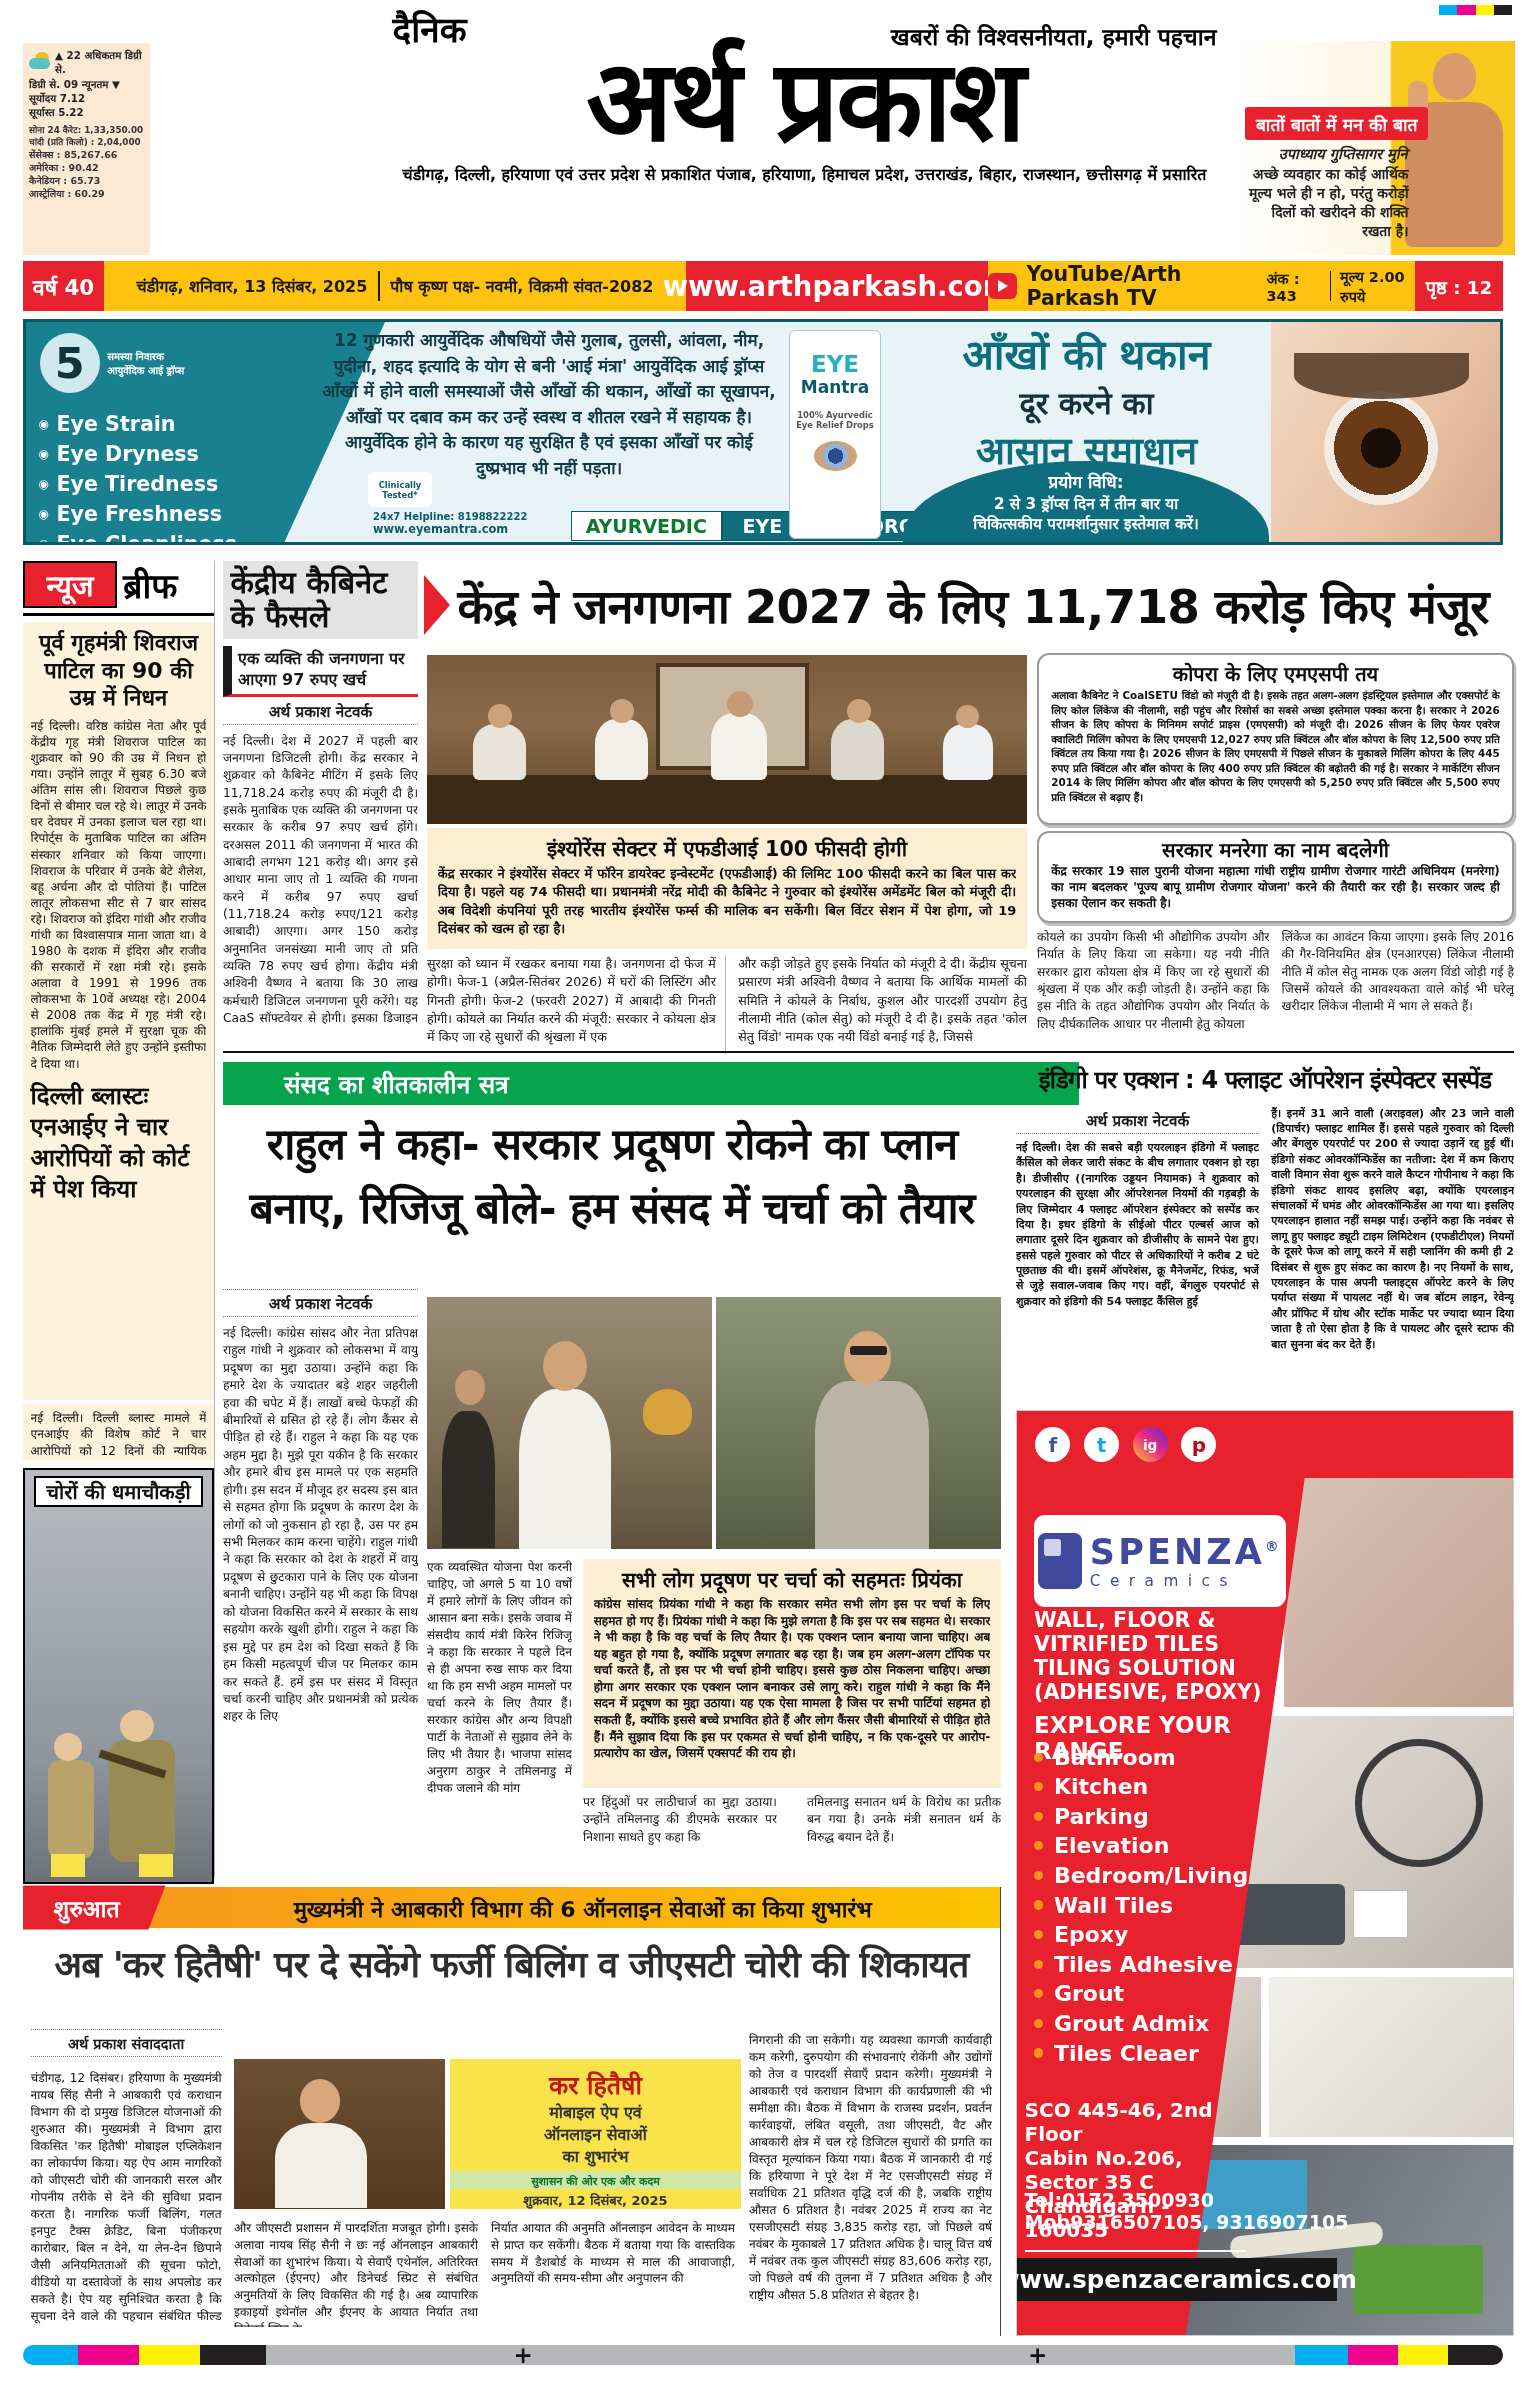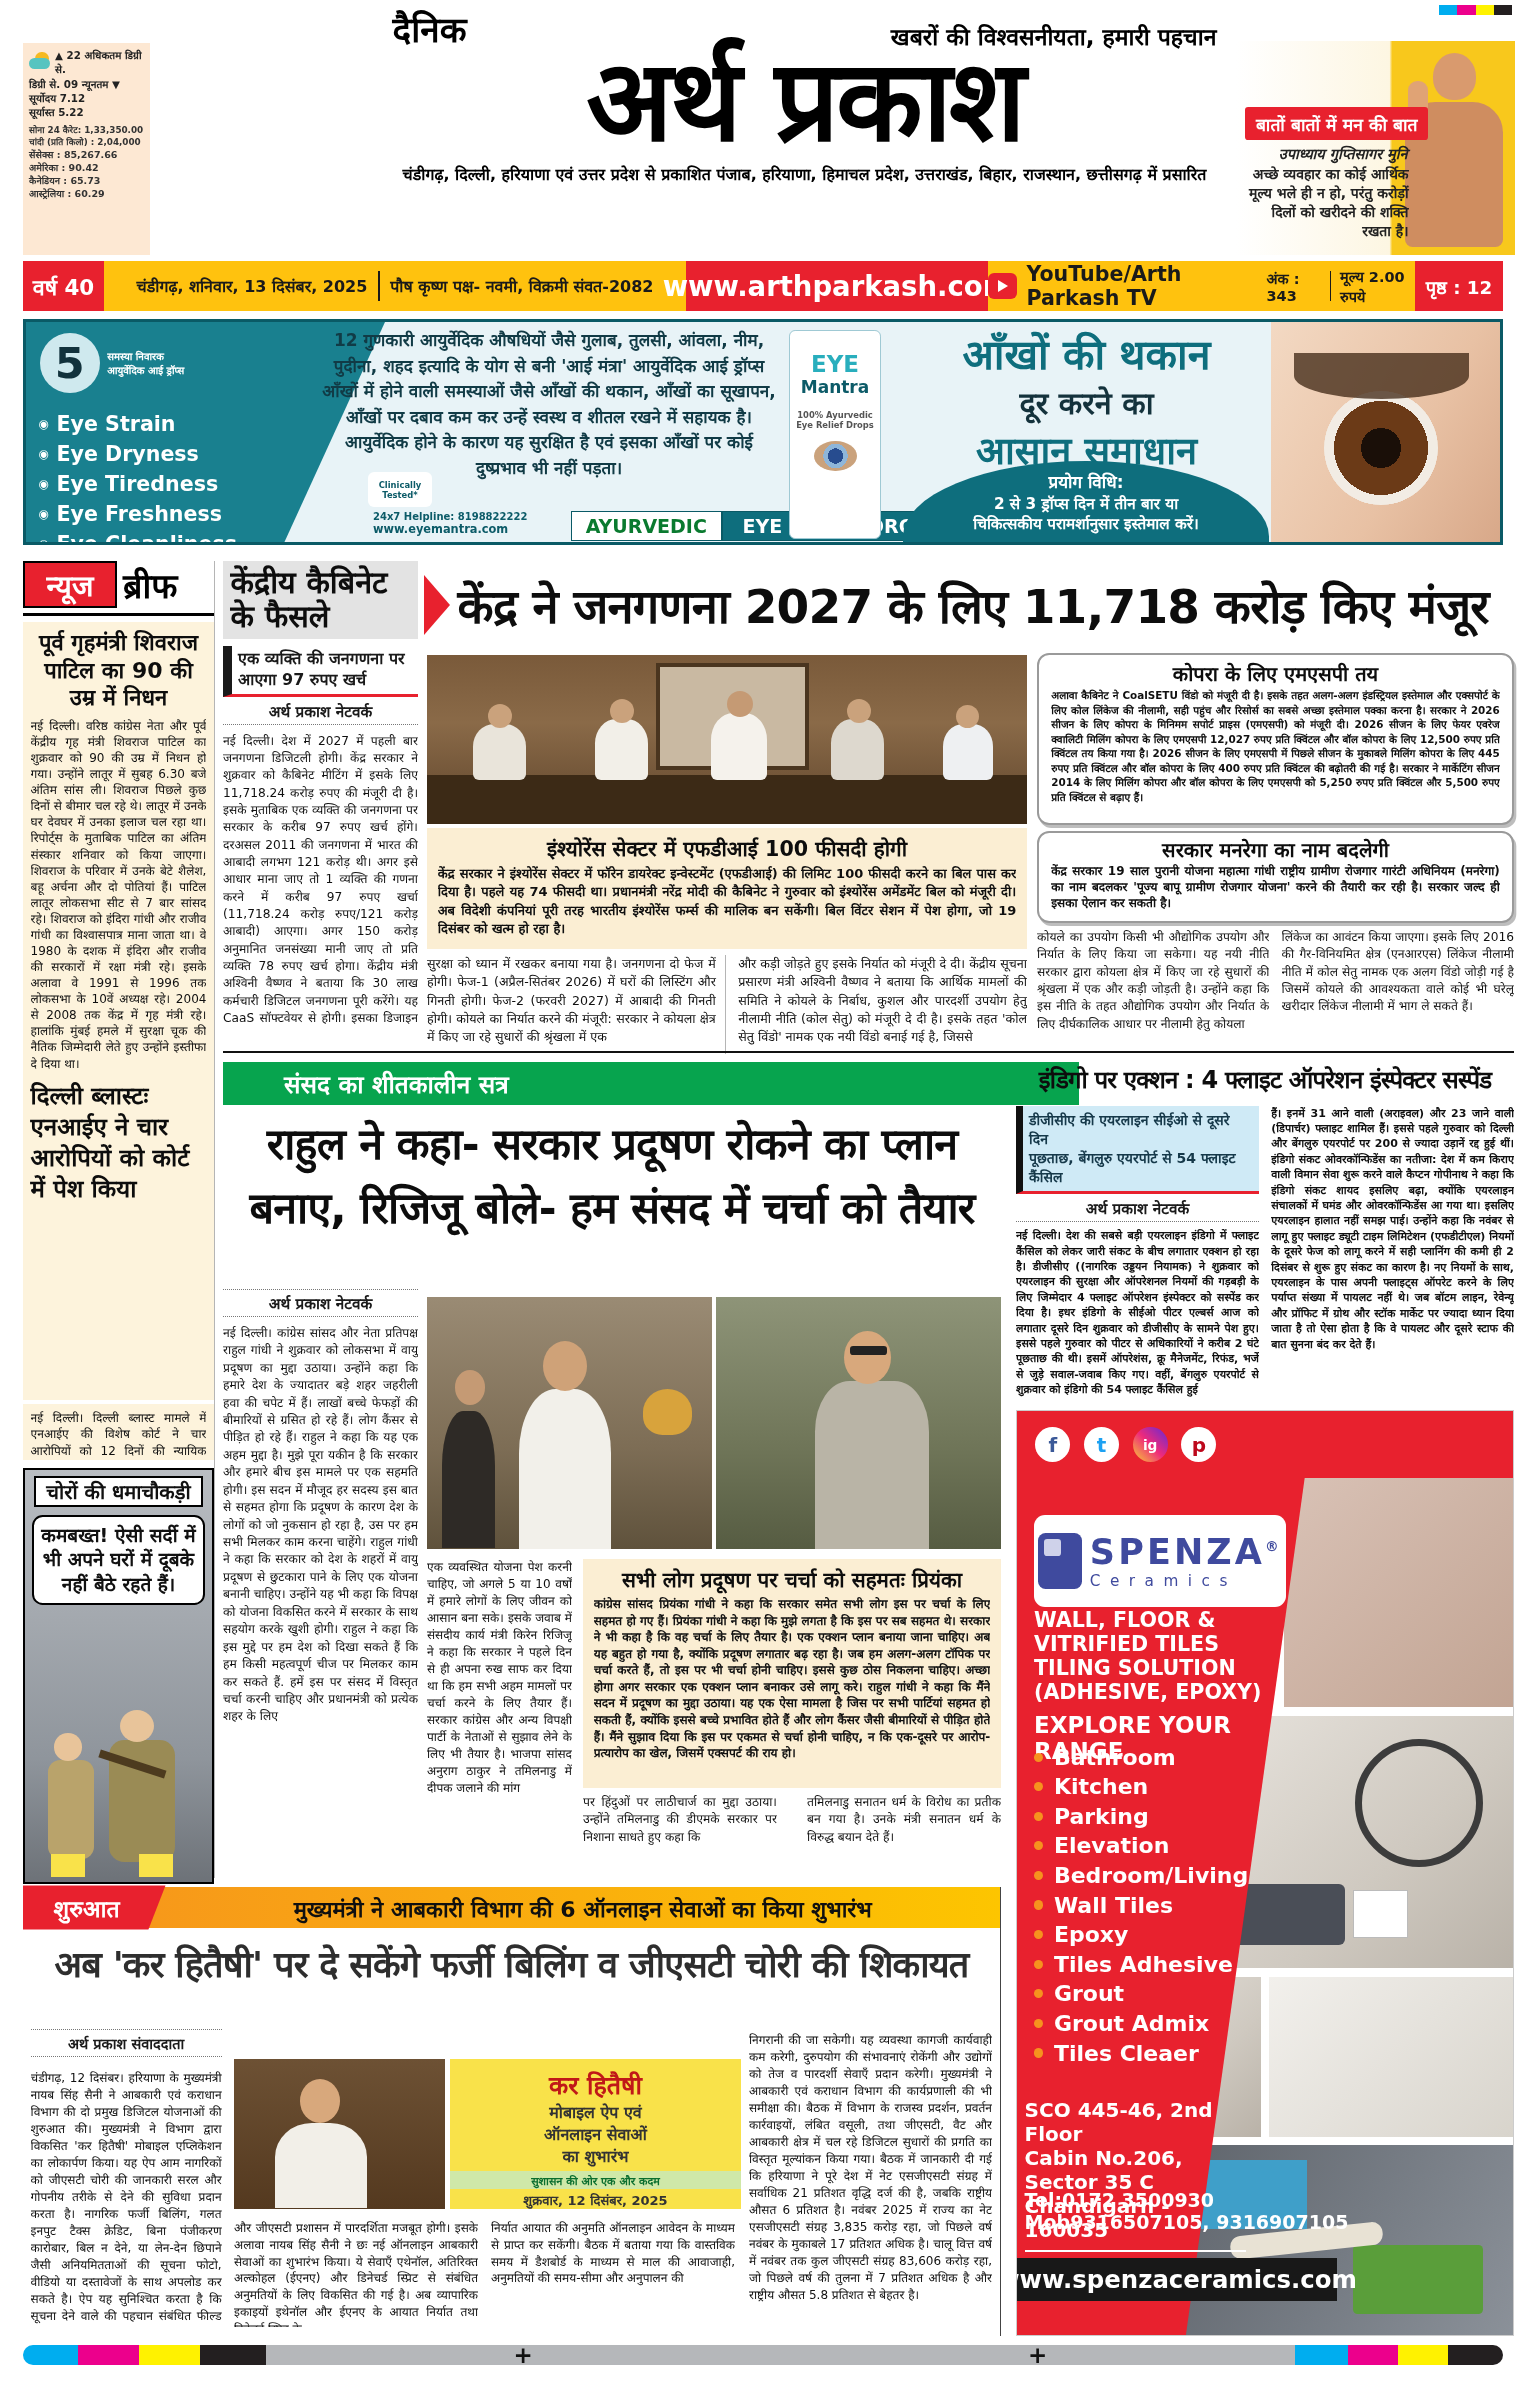--- a/index.html
+++ b/index.html
@@ -165,21 +165,20 @@
     <div class="boxtitle" style="font-size:22px;line-height:1.25;">पूर्व गृहमंत्री शिवराज पाटिल का 90 की उम्र में निधन</div>
     <div class="bt" style="margin-top:6.1px;font-size:12px;">नई दिल्ली। वरिष्ठ कांग्रेस नेता और पूर्व केंद्रीय गृह मंत्री शिवराज पाटिल का शुक्रवार को 90 की उम्र में निधन हो गया। उन्होंने लातूर में सुबह 6.30 बजे अंतिम सांस ली। शिवराज पिछले कुछ दिनों से बीमार चल रहे थे। लातूर में उनके घर देवघर में उनका इलाज चल रहा था। रिपोर्ट्स के मुताबिक पाटिल का अंतिम संस्कार शनिवार को किया जाएगा। शिवराज के परिवार में उनके बेटे शैलेश, बहू अर्चना और दो पोतियां हैं। पाटिल लातूर लोकसभा सीट से 7 बार सांसद रहे। शिवराज को इंदिरा गांधी और राजीव गांधी का विश्वासपात्र माना जाता था। वे 1980 के दशक में इंदिरा और राजीव की सरकारों में रक्षा मंत्री रहे। इसके अलावा वे 1991 से 1996 तक लोकसभा के 10वें अध्यक्ष रहे। 2004 से 2008 तक केंद्र में गृह मंत्री रहे। हालांकि मुंबई हमले में सुरक्षा चूक की नैतिक जिम्मेदारी लेते हुए उन्होंने इस्तीफा दे दिया था।</div>
     <div class="boxtitle" style="font-size:24px;line-height:1.3;margin-top:9.2px;text-align:left;">दिल्ली ब्लास्टः एनआईए ने चार आरोपियों को कोर्ट में पेश किया</div>
   </div>
   <div class="cream" style="margin-top:4.6px;padding:6.1px 7.6px;height:56px;box-sizing:border-box;overflow:hidden;">
     <div class="bt" style="font-size:12px;">नई दिल्ली। दिल्ली ब्लास्ट मामले में एनआईए की विशेष कोर्ट ने चार आरोपियों को 12 दिनों की न्यायिक हिरासत में भेजने का आदेश दिया है। एनआईए ने कोर्ट को बताया कि आरोपी डॉ. मुजम्मिल, डॉ. उमर नबी, आदिल अहमद, डॉ. शाहीन सईद, मुफ्ती इरफान और इरफान अहमद मिलकर एक बड़ी साजिश रच रहे थे। एजेंसी के अनुसार, इस मॉड्यूल का उद्देश्य राजधानी में बड़े स्तर पर अशांति फैलाना और संवेदनशील स्थानों को निशाना बनाना था। जांच में यह भी सामने आया कि डॉ. उमर नबी ने ही कार में विस्फोट किया था।</div>
   </div>
 
   <div style="margin-top:7.6px;border:2.3px solid #000;height:412px;position:relative;background:linear-gradient(#b9bdc2,#8f959c 70%,#6d7278);overflow:hidden;">
     <div style="margin:6.1px auto 0;width:88%;border:2.3px solid #000;background:#fff;text-align:center;font-size:20px;font-weight:bold;">चोरों की धमाचौकड़ी</div>
-    <div style="margin:7.6px auto 0;width:84%;border:2.3px solid #000;border-radius:10.7px;background:#fff;padding:6.1px;text-align:center;font-size:19px;font-weight:bold;line-height:1.3;">कमबख्त! ऐसी सर्दी में भी अपने घरों में दूबके नहीं बैठे रहते हैं।</div>
     <div>
       <span style="position:absolute;left:23px;bottom:23px;width:46px;height:99px;border-radius:12.2px;background:#b9a36b;"></span>
       <span style="position:absolute;left:29px;bottom:121px;width:27.5px;height:27.5px;border-radius:50%;background:#e8c49a;"></span>
       <span style="position:absolute;left:84px;bottom:20px;width:66px;height:122px;border-radius:15.3px;background:#9a8b55;"></span>
       <span style="position:absolute;left:95px;bottom:140px;width:34px;height:32px;border-radius:50%;background:#e8c49a;"></span>
       <span style="position:absolute;left:73px;bottom:114px;width:69px;height:7.6px;background:#4d3b1f;transform:rotate(18deg);"></span>
       <span style="position:absolute;left:26px;bottom:4.6px;width:34px;height:23px;background:#f9e24a;"></span>
       <span style="position:absolute;left:114px;bottom:4.6px;width:34px;height:23px;background:#f9e24a;"></span>
     </div>
   </div>
@@ -279,24 +278,20 @@
 </div>
 <div class="abs" style="left:583px;top:1794px;width:418px;height:73px;display:flex;gap:30px;">
   <div class="bt" style="width:50%;font-size:12.2px;line-height:1.42;">पर हिंदुओं पर लाठीचार्ज का मुद्दा उठाया। उन्होंने तमिलनाडु की डीएमके सरकार पर निशाना साधते हुए कहा कि</div>
   <div class="bt" style="width:50%;font-size:12.2px;line-height:1.42;">तमिलनाडु सनातन धर्म के विरोध का प्रतीक बन गया है। उनके मंत्री सनातन धर्म के विरुद्ध बयान देते हैं।</div>
 </div>
 
 <div class="abs" style="left:1016px;top:1062px;width:498px;">
   <div class="hl" style="font-size:24px;white-space:nowrap;text-align:center;">इंडिगो पर एक्शन : 4 फ्लाइट ऑपरेशन इंस्पेक्टर सस्पेंड</div>
   <div style="display:flex;margin-top:10.7px;gap:12.2px;">
     <div style="width:243px;flex:0 0 243px;">
-      <div style="background:#cfeaf6;border-left:7.6px solid #111;border-bottom:3.1px solid #e8212e;padding:4.6px 6.1px;">
-        <div style="font-size:14px;font-weight:bold;color:#16394a;">डीजीसीए की एयरलाइन सीईओ से दूसरे दिन</div>
-        <div style="font-size:14px;font-weight:bold;color:#16394a;">पूछताछ, बेंगलुरु एयरपोर्ट से  54 फ्लाइट कैंसिल</div>
-      </div>
       <div class="byline dot">अर्थ प्रकाश नेटवर्क</div>
       <div class="bt" style="margin-top:6.1px;height:192px;font-size:11px;line-height:1.4;font-weight:600;">नई दिल्ली। देश की सबसे बड़ी एयरलाइन इंडिगो में फ्लाइट कैंसिल को लेकर जारी संकट के बीच लगातार एक्शन हो रहा है। डीजीसीए ((नागरिक उड्डयन नियामक) ने शुक्रवार को एयरलाइन की सुरक्षा और ऑपरेशनल नियमों की गड़बड़ी के लिए जिम्मेदार 4 फ्लाइट ऑपरेशन इंस्पेक्टर को सस्पेंड कर दिया है। इधर इंडिगो के सीईओ पीटर एल्बर्स आज को लगातार दूसरे दिन शुक्रवार को डीजीसीए के सामने पेश हुए। इससे पहले गुरुवार को पीटर से अधिकारियों ने करीब 2 घंटे पूछताछ की थी। इसमें ऑपरेशंस, क्रू मैनेजमेंट, रिफंड, भर्जे से जुड़े सवाल-जवाब किए गए। वहीं, बेंगलुरु एयरपोर्ट से शुक्रवार को इंडिगो की 54 फ्लाइट कैंसिल हुई</div>
     </div>
     <div class="bt" style="flex:1;height:320px;font-size:11px;line-height:1.4;font-weight:600;">हैं। इनमें 31 आने वाली (अराइवल) और 23 जाने वाली (डिपार्चर) फ्लाइट शामिल हैं। इससे पहले गुरुवार को दिल्ली और बेंगलुरु एयरपोर्ट पर 200 से ज्यादा उड़ानें रद्द हुई थीं। इंडिगो संकट ओवरकॉन्फिडेंस का नतीजा: देश में कम किराए वाली विमान सेवा शुरू करने वाले कैप्टन गोपीनाथ ने कहा कि इंडिगो संकट शायद इसलिए बढ़ा, क्योंकि एयरलाइन संचालकों में घमंड और ओवरकॉन्फिडेंस आ गया था। इसलिए एयरलाइन हालात नहीं समझ पाई। उन्होंने कहा कि नवंबर से लागू हुए फ्लाइट ड्यूटी टाइम लिमिटेशन (एफडीटीएल) नियमों के दूसरे फेज को लागू करने में सही प्लानिंग की कमी ही 2 दिसंबर से शुरू हुए संकट का कारण है। नए नियमों के साथ, एयरलाइन के पास अपनी फ्लाइट्स ऑपरेट करने के लिए पर्याप्त संख्या में पायलट नहीं थे। जब बॉटम लाइन, रेवेन्यू और प्रॉफिट में ग्रोथ और स्टॉक मार्केट पर ज्यादा ध्यान दिया जाता है तो ऐसा होता है कि वे पायलट और दूसरे स्टाफ की बात सुनना बंद कर देते हैं।</div>
   </div>
 </div>
 
 <div class="abs" style="left:1016px;top:1410px;width:498px;height:926px;overflow:hidden;background:#fff;border:0.8px solid #ccc;box-sizing:border-box;">
   <div style="height:67px;background:#e8212e;display:flex;align-items:center;padding-left:18.3px;">
     <span class="social" style="background:#fff;color:#3b5998;">f</span>

